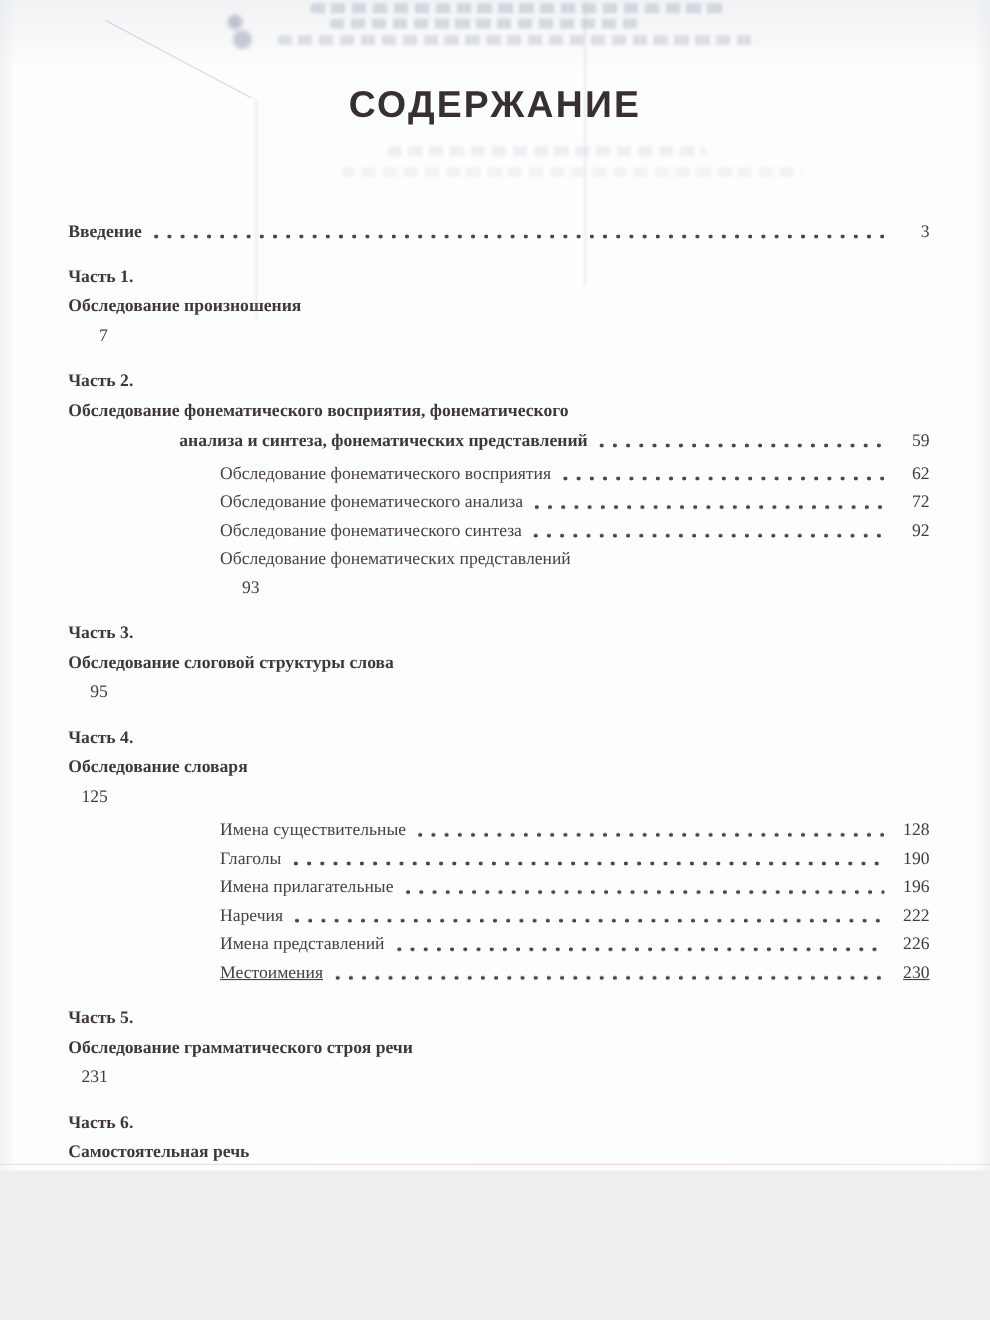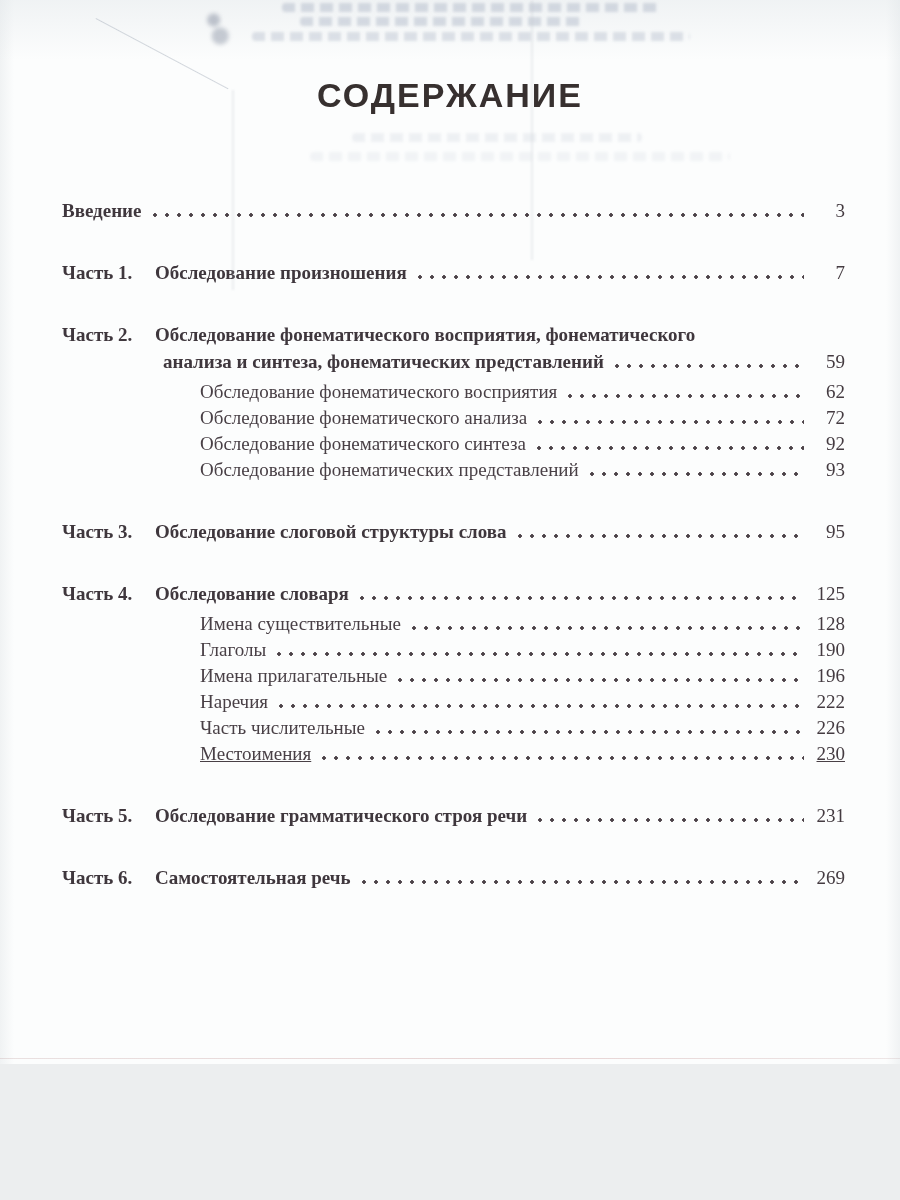--- a/index.html
+++ b/index.html
@@ -53,34 +53,34 @@
     margin: 76px 0 0 0;
     text-align: center;
     font-family: "Liberation Sans", sans-serif;
     font-weight: 700;
     font-size: 34px;
     letter-spacing: 2px;
     color: #37302f;
   }
   .toc {
     margin: 82px 55px 0 62px; 
-    font-size: 19px;
+    font-size: 16px;
   }
   .row {
     display: flex;
     align-items: baseline;
     line-height: 27px;
     white-space: nowrap;
   }
   .row.level-part, .row.level-intro { font-weight: 700; color: #3f373d; }
   .row.level-part { margin-top: 33px; }
   .row.level-cont { font-weight: 700; color: #3f373d; padding-left: 101px; }
   .row.level-sub  { line-height: 26px; color: #494046; }
   .row.level-sub.first-sub { margin-top: 4px; }
-  .row.gap-before { margin-top: 35px; }
+  .row.gap-before { margin-top: 14px; flex-direction: column; }
   .lbl { display: inline-block; min-width: 93px; }
   .ttl { }
   .dots {
     flex: 1;
     align-self: stretch;
     margin: 0 5px 0 7px;
     background-image: radial-gradient(circle, #4b4248 1.55px, rgba(75,66,72,0) 1.9px);
     background-size: 12px 6px;
     background-repeat: repeat-x;
     background-position: left calc(100% - 6px);
@@ -152,21 +152,21 @@
       <div class="row level-sub" style="padding-left: 138px;">
         <span class="ttl">Обследование фонематического анализа</span>
         <span class="dots"></span>
         <span class="pg">72</span>
       </div>
       <div class="row level-sub" style="padding-left: 138px;">
         <span class="ttl">Обследование фонематического синтеза</span>
         <span class="dots"></span>
         <span class="pg">92</span>
       </div>
-      <div class="row level-sub" style="padding-left: 138px;">
+      <div class="row level-sub" style="padding-left: 138px; flex-direction: column;">
         <span class="ttl">Обследование фонематических представлений</span>
         <span class="dots"></span>
         <span class="pg">93</span>
       </div>
       <div class="row level-part gap-before">
         <span class="lbl">Часть 3.</span>
         <span class="ttl">Обследование слоговой структуры слова</span>
         <span class="dots"></span>
         <span class="pg">95</span>
       </div>
@@ -190,21 +190,21 @@
         <span class="ttl">Имена прилагательные</span>
         <span class="dots"></span>
         <span class="pg">196</span>
       </div>
       <div class="row level-sub" style="padding-left: 138px;">
         <span class="ttl">Наречия</span>
         <span class="dots"></span>
         <span class="pg">222</span>
       </div>
       <div class="row level-sub" style="padding-left: 138px;">
-        <span class="ttl">Часть числительные</span>
+        <span class="ttl">Имена представлений</span>
         <span class="dots"></span>
         <span class="pg">226</span>
       </div>
       <div class="row level-sub" style="padding-left: 138px; text-decoration: underline;">
         <span class="ttl">Местоимения</span>
         <span class="dots"></span>
         <span class="pg">230</span>
       </div>
       <div class="row level-part gap-before">
         <span class="lbl">Часть 5.</span>

